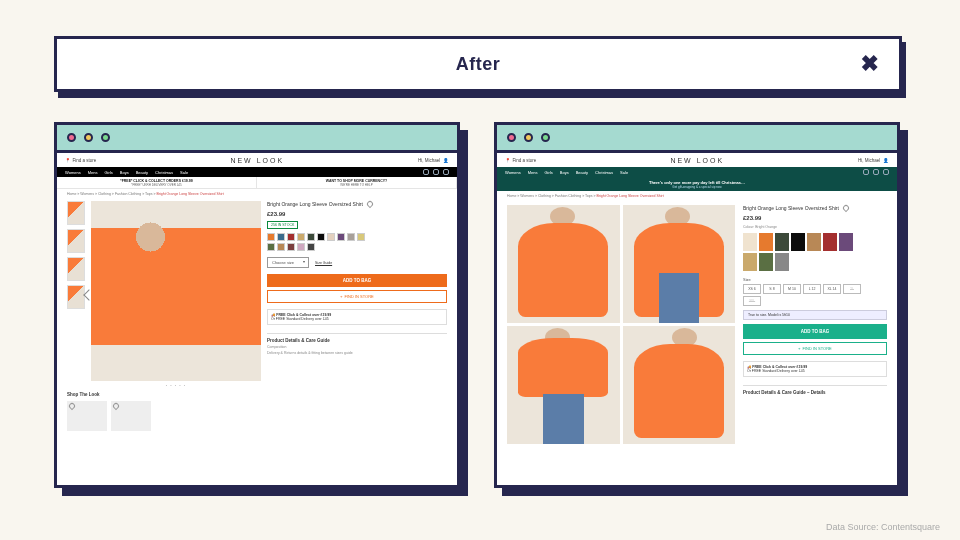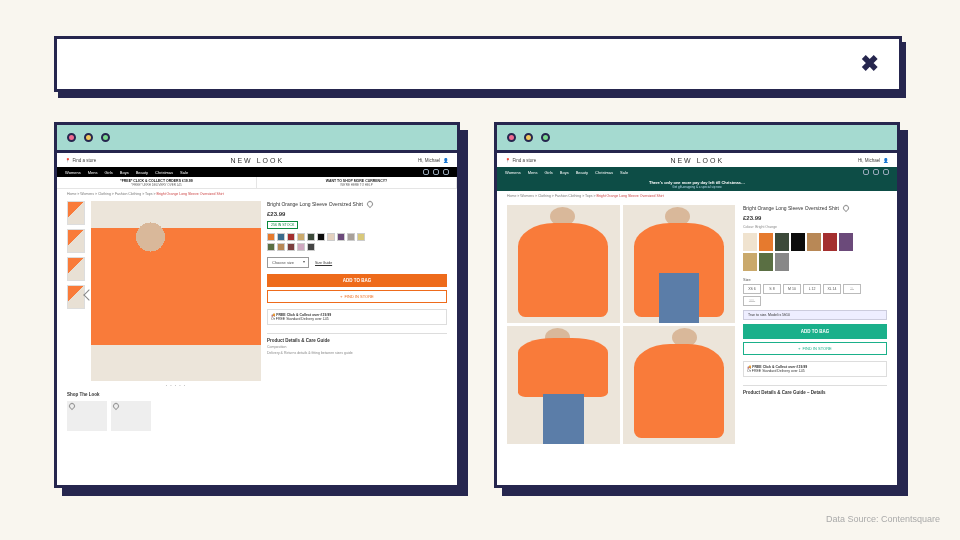--- a/index.html
+++ b/index.html
@@ -174,29 +174,30 @@
   .vt { width:14px; height:18px; background:#ddd;}
   .szlbl { font-size:4px; color:#555; margin-bottom:2px;}
   .sizes { display:flex; flex-wrap:wrap; gap:2px; width:120px; margin-bottom:4px;}
   .sz { border:0.5px solid #bbb; padding:2px 0; width:18px; text-align:center; font-size:3.5px; color:#555;}
   .sz.oos { color:#ccc; text-decoration:line-through;}
   .pricebar { background:#eef; padding:2px 4px; border:0.5px solid #ccd; margin-bottom:4px; font-size:3.5px;}
   .addbag2 { background:#1ab08a; color:#fff; border:none; padding:5px 0; width:100%; font-size:4.5px; font-weight:700; margin-bottom:3px;}
   .findstore2 { border:0.5px solid #1ab08a; color:#1ab08a; background:#fff; padding:3px 0; width:100%; font-size:4px; display:flex; align-items:center; justify-content:center; gap:2px;}
 
   .footer-note {
-    position:absolute; right:20px; bottom:16px;
+    position:absolute; right:20px; bottom:8px;
     font-size:9px; color:#aaa;
   }
 </style>
 </head>
 <body>
 
 <div class="header-bar-shadow"></div>
 <div class="header-bar">
+  <div class="header-half">After</div>
   <div class="close-x">✖</div>
 </div>
 
 <div class="panels">
 
   <div class="panel-wrap">
     <div class="panel-shadow"></div>
     <div class="panel">
       <div class="browser-chrome">
         <div class="dot r"></div>

